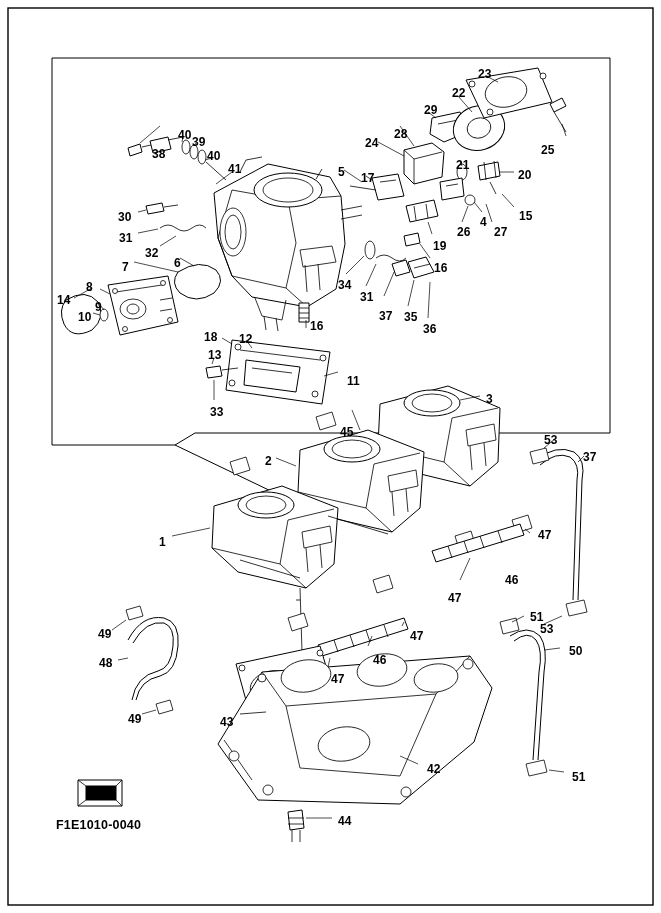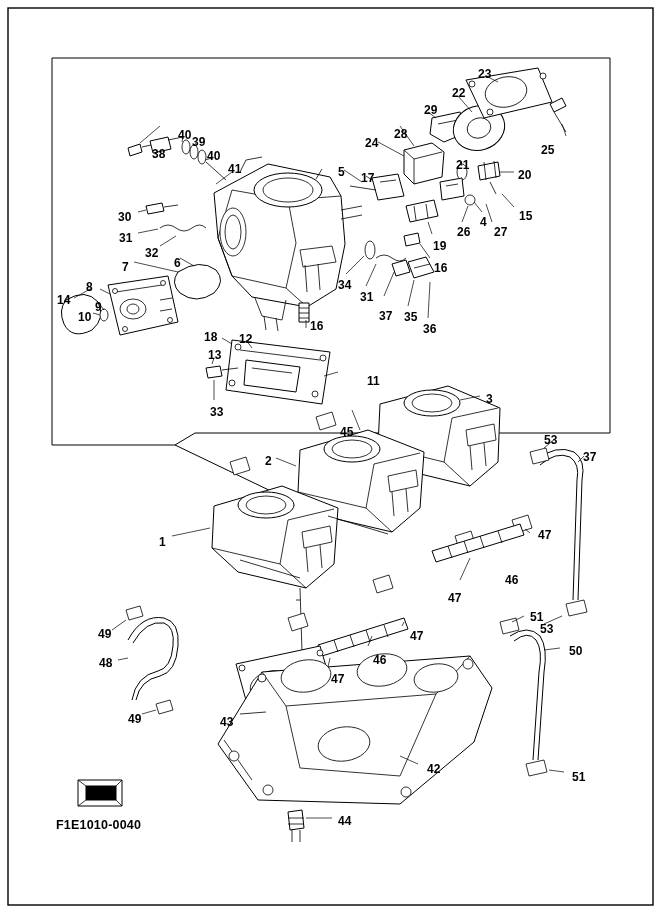--- a/index.html
+++ b/index.html
@@ -386,21 +386,21 @@
     <div class="callout" style="left: 145px; top: 247px;">32</div>
     <div class="callout" style="left: 122px; top: 261px;">7</div>
     <div class="callout" style="left: 174px; top: 257px;">6</div>
     <div class="callout" style="left: 86px; top: 281px;">8</div>
     <div class="callout" style="left: 57px; top: 294px;">14</div>
     <div class="callout" style="left: 95px; top: 301px;">9</div>
     <div class="callout" style="left: 78px; top: 311px;">10</div>
     <div class="callout" style="left: 204px; top: 331px;">18</div>
     <div class="callout" style="left: 239px; top: 333px;">12</div>
     <div class="callout" style="left: 208px; top: 349px;">13</div>
-    <div class="callout" style="left: 347px; top: 375px; margin-left: 20px;">11</div>
+    <div class="callout" style="left: 347px; top: 375px;">11</div>
     <div class="callout" style="left: 210px; top: 406px;">33</div>
     <div class="callout" style="left: 338px; top: 166px;">5</div>
     <div class="callout" style="left: 361px; top: 172px;">17</div>
     <div class="callout" style="left: 365px; top: 137px;">24</div>
     <div class="callout" style="left: 394px; top: 106px; margin-top: 22px;">28</div>
     <div class="callout" style="left: 424px; top: 104px;">29</div>
     <div class="callout" style="left: 452px; top: 87px;">22</div>
     <div class="callout" style="left: 478px; top: 68px;">23</div>
     <div class="callout" style="left: 541px; top: 144px;">25</div>
     <div class="callout" style="left: 456px; top: 159px;">21</div>

